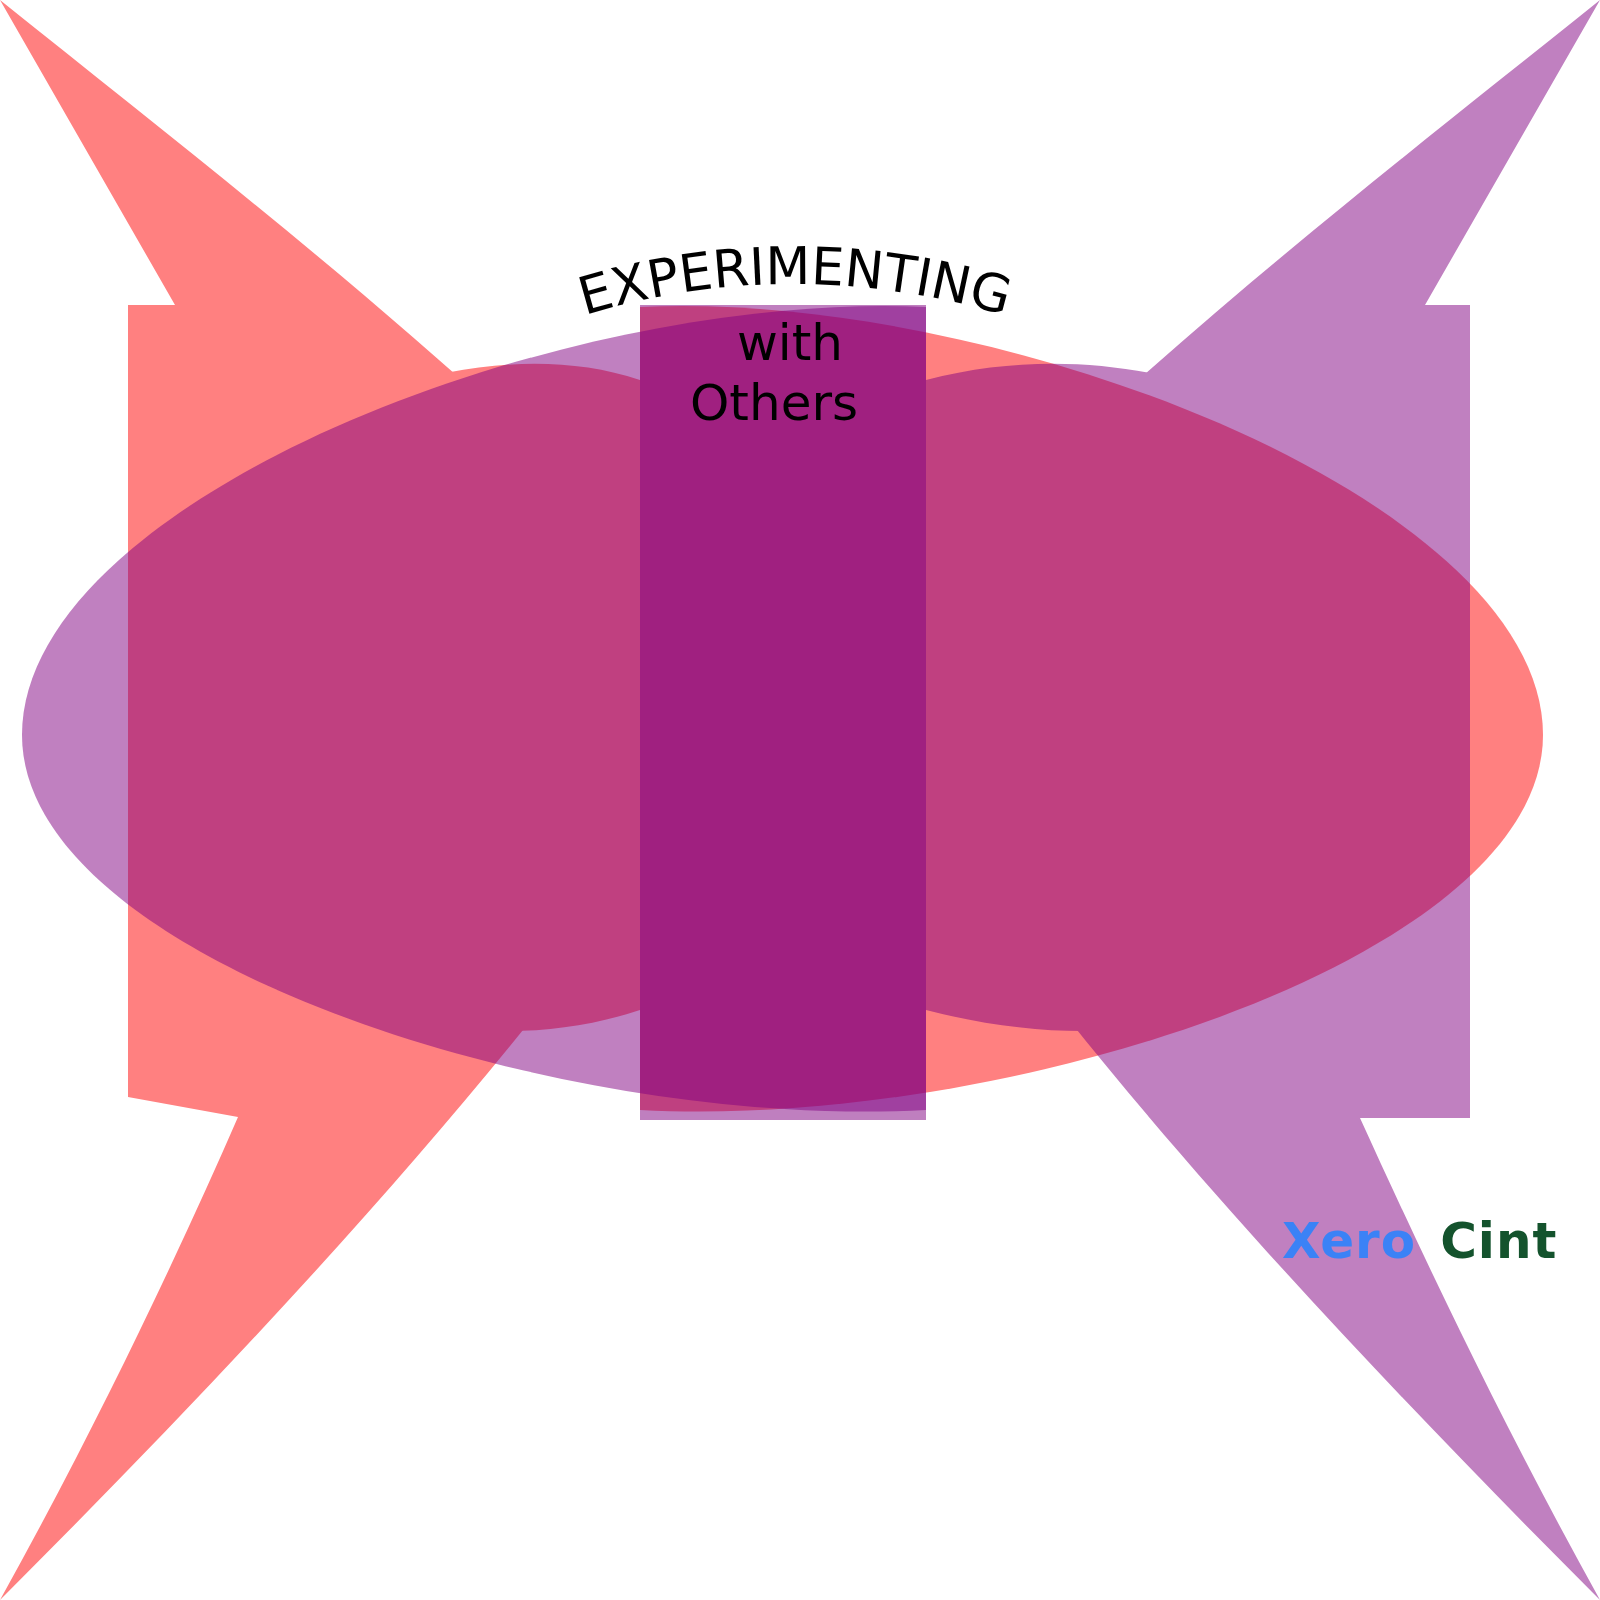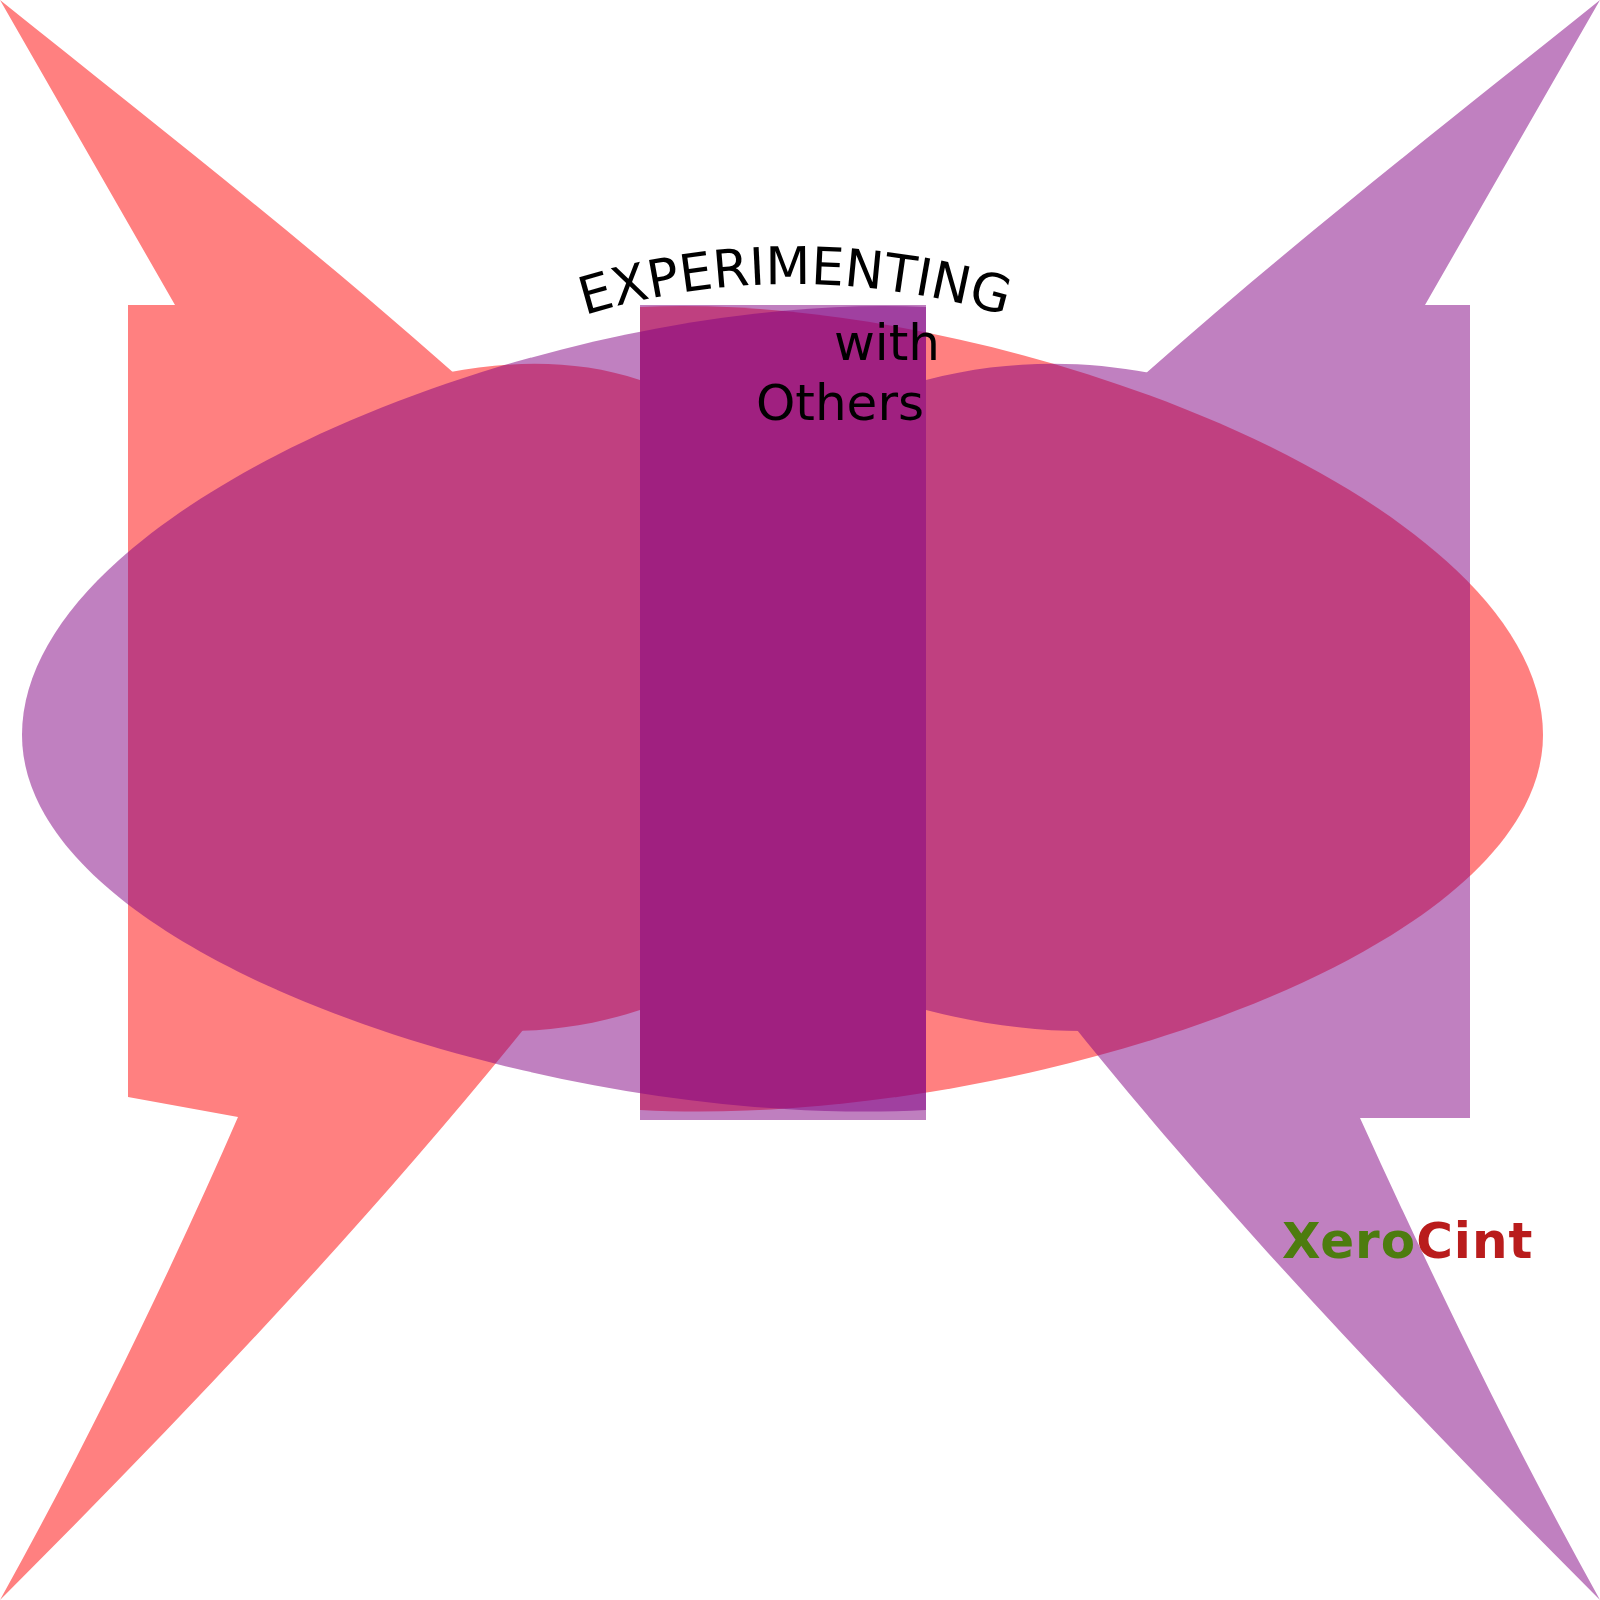--- a/index.html
+++ b/index.html
@@ -9,36 +9,36 @@
   .title-arc {
     font-family: "DejaVu Sans", sans-serif;
     font-size: 52px;
     fill: #000000;
   }
   .sub {
     position: absolute;
     font-family: "DejaVu Sans", sans-serif;
     color: #000;
     font-size: 50px;
-    text-align: right;
+    text-align: center;
     width: 300px;
   }
   .sub-with { left: 640px; top: 314px; }
   .sub-others { left: 624px; top: 374px; }
   .brand {
     position: absolute;
     left: 1282px; top: 1212px;
     font-family: "DejaVu Sans", sans-serif;
     font-weight: bold;
     font-size: 50px;
     letter-spacing: 1px;
     white-space: nowrap;
   }
-  .brand .b1 { color: #4d7c0f; }
-  .brand .b2 { color: #b91c1c; }
+  .brand .b1 { color: #3b82f6; }
+  .brand .b2 { color: #14532d; margin-left: 24px; }
 </style>
 </head>
 <body>
 
 <div class="canvas">
   <svg width="1600" height="1600" viewBox="0 0 1600 1600" xmlns="http://www.w3.org/2000/svg">
     <defs>
       <clipPath id="clipRightOfCenter">
           <rect x="640" y="0" width="960" height="1600"></rect>
         </clipPath>

